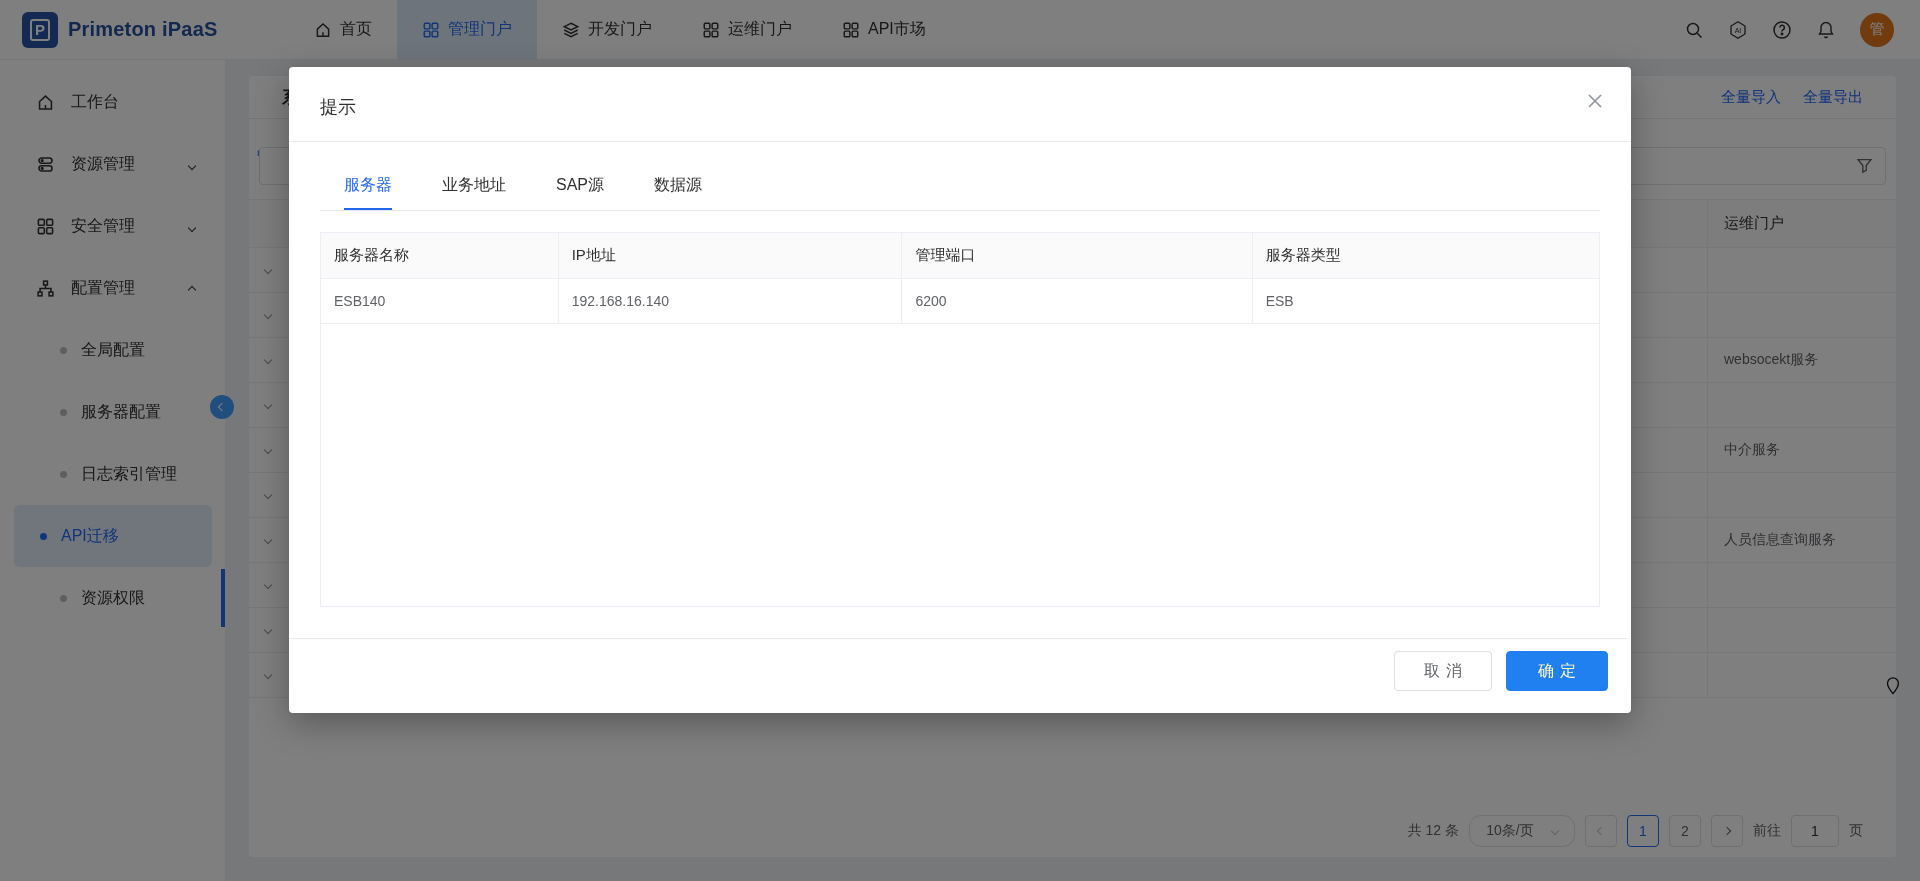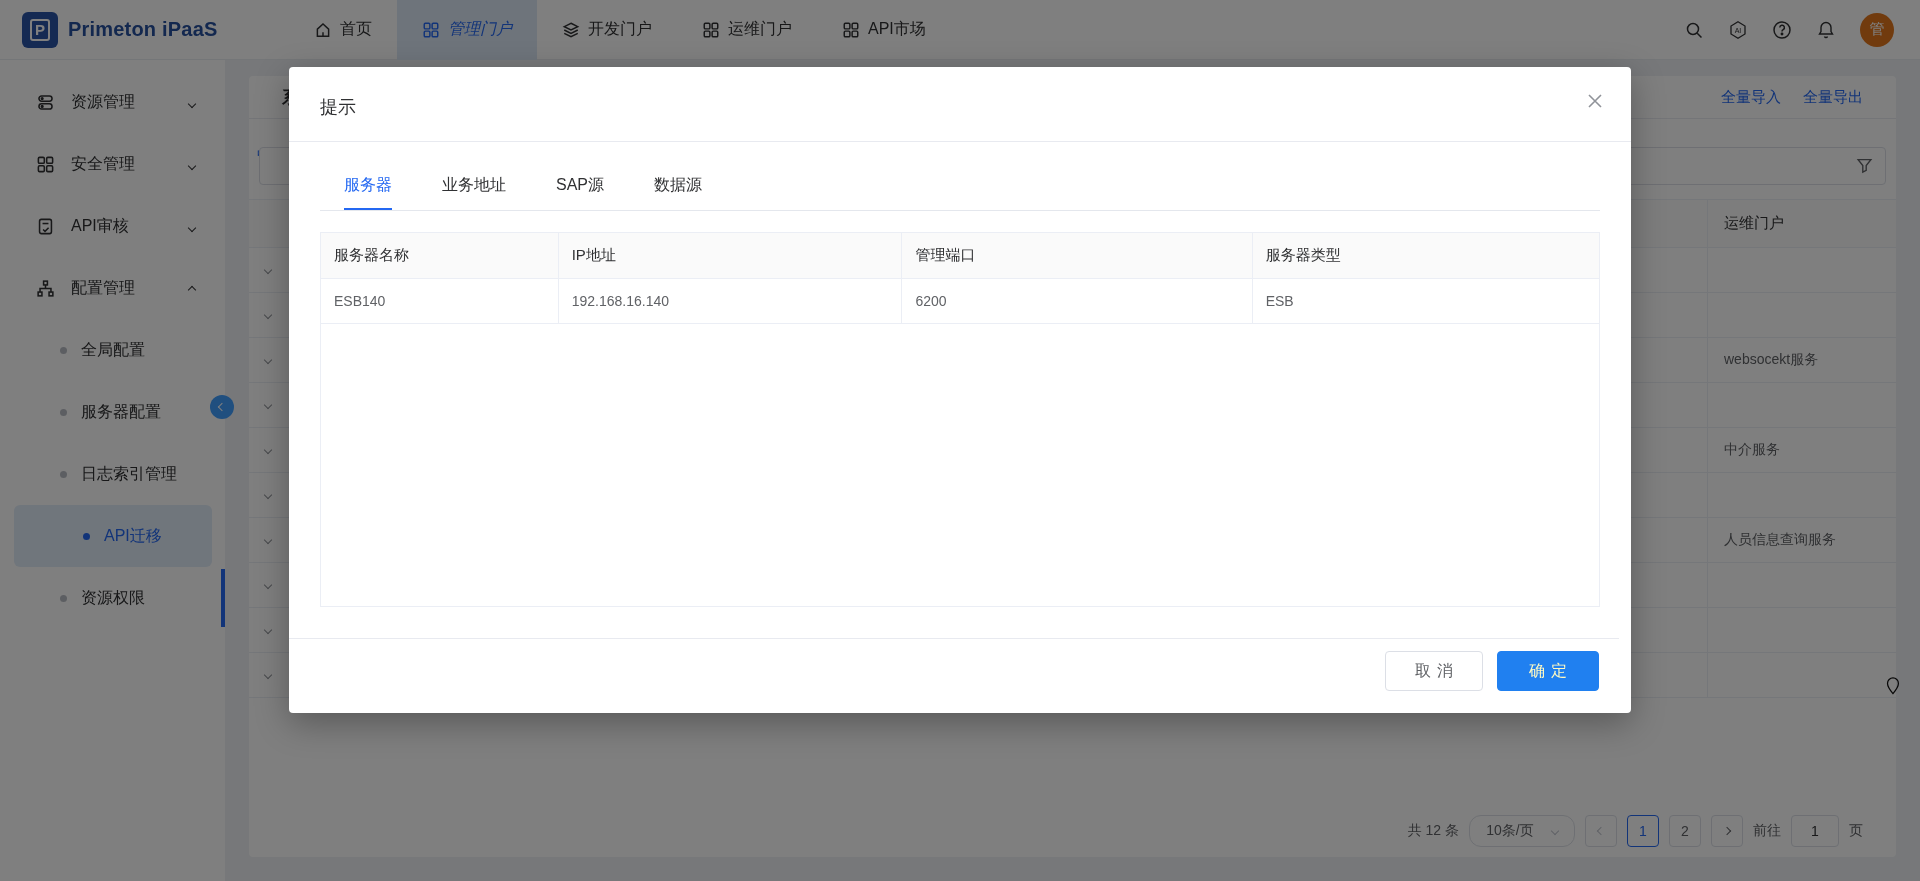--- a/index.html
+++ b/index.html
@@ -13,37 +13,37 @@
   .logo { display:flex; align-items:center; gap:10px; margin-left:22px; width:215px; }
   .logo-mark { width:36px; height:36px; background:#2b55a7; border-radius:6px; display:flex;
     align-items:center; justify-content:center; }
   .logo-mark span { border:2px solid #fff; border-radius:3px; color:#fff; font-weight:bold;
     font-size:15px; width:20px; height:22px; display:flex; align-items:center; justify-content:center; }
   .logo-text { color:#27509e; font-size:20px; font-weight:bold; letter-spacing:.2px; }
   .nav-items { display:flex; height:60px; margin-left:52px; }
   .nav-item { display:flex; align-items:center; gap:8px; padding:0 25px; font-size:16px;
     color:#303133; cursor:pointer; }
   .nav-item svg { width:18px; height:18px; }
-  .nav-item.active { background:#dde8f6; color:#2468f2;font-style:italic; }
+  .nav-item.active { background:#dde8f6; color:#2468f2; }
   .nav-right { margin-left:auto; display:flex; align-items:center; gap:24px; margin-right:26px; }
   .nav-right svg { width:20px; height:20px; }
   .avatar { width:34px; height:34px; border-radius:50%; background:#e2771d; color:#fff;
     font-size:15px; display:flex; align-items:center; justify-content:center; }
 
   
   .sidebar { position:absolute; top:60px; left:0; width:225px; height:821px; background:#fff;
     padding-top:11px; z-index:1; }
   .side-item { height:62px; display:flex; align-items:center; padding-left:36px; gap:16px;
     font-size:16px; position:relative; cursor:pointer; }
   .side-item svg { width:19px; height:19px; flex:none; }
   .side-item .chv-holder { position:absolute; right:30px; }
   .sub-item { height:62px; display:flex; align-items:center; padding-left:60px; gap:14px;
     font-size:16px; color:#303133; cursor:pointer; }
   .sub-item .dot { width:7px; height:7px; border-radius:50%; background:#b9bdc4; flex:none; }
-  .sub-item.active { margin:0 13px 0 14px; padding-left:69px; border-radius:6px;
+  .sub-item.active { margin:0 13px 0 14px; padding-left:26px; border-radius:6px;
     background:#e1ecf8; color:#2468f2; }
   .sub-item.active .dot { background:#2468f2; }
   .active-bar { position:absolute; right:0; top:509px; width:4px; height:58px; background:#2468f2; }
   .collapse-toggle { position:absolute; left:210px; top:395px; width:24px; height:24px;
     border-radius:50%; background:#409eff; z-index:10; display:flex; align-items:center;
     justify-content:center; color:#fff; cursor:pointer; }
 
   
   .chv { display:inline-block; width:7px; height:7px; border-right:1.5px solid currentColor;
     border-bottom:1.5px solid currentColor; }
@@ -107,21 +107,21 @@
   .tab.active { color:#2468f2; border-bottom:2px solid #2468f2; }
   .modal-table { margin:21px 31px 0 31px; border:1px solid #ebeef5; height:375px;
     overflow:hidden; }
   .m-thead { height:46px; display:flex; background:#fafafa; border-bottom:1px solid #ebeef5; }
   .m-th { display:flex; align-items:center; padding-left:13px; font-size:15px; color:#303133;
     border-right:1px solid #ebeef5; }
   .m-row { height:45px; display:flex; border-bottom:1px solid #ebeef5; }
   .m-td { display:flex; align-items:center; padding-left:13px; font-size:14px; color:#606266;
     border-right:1px solid #ebeef5; }
   .c1 { width:18.6%; } .c2 { width:26.9%; } .c3 { width:27.4%; } .c4 { width:27.1%; border-right:none; }
-  .modal-footer { position:absolute; left:0; right:12px; bottom:0; height:75px;
+  .modal-footer { position:absolute; left:0; right:3px; bottom:0; height:75px;
     border-top:1px solid #e8eaf0; display:flex; justify-content:flex-end; align-items:flex-start;
     padding:12px 20px 0 0; gap:14px; }
   .btn { height:40px; border-radius:4px; font-size:16px; display:flex; align-items:center;
     justify-content:center; cursor:pointer; letter-spacing:6px; padding-left:6px; }
   .btn-ghost { width:98px; background:#fff; border:1px solid #dcdfe6; color:#606266; }
   .btn-primary { width:102px; background:#2080f0; border:1px solid #2080f0; color:#fef9c3; }
 
   svg { display:block; }
 </style>
 </head>
@@ -200,45 +200,43 @@
         </svg>
       <div class="avatar">
         <span>管</span>
       </div>
     </div>
   </div>
 
   <div class="sidebar">
     <div class="side-item">
       <svg viewBox="0 0 16 16" fill="none" stroke="currentColor" stroke-width="1.3">
+          <path d="M3 7.2 8 2.6l5 4.6v6.3H3z"></path>
+          <path d="M8 13.3v-3.2"></path>
+        </svg>
+      <span>工作台</span>
+    </div>
+    <div class="side-item">
+      <svg viewBox="0 0 16 16" fill="none" stroke="currentColor" stroke-width="1.3">
           <rect x="2.5" y="2.5" width="11" height="4.4" rx="2.2"></rect>
           <rect x="2.5" y="9.1" width="11" height="4.4" rx="2.2"></rect>
           <circle cx="5.2" cy="4.7" r="0.7" fill="currentColor"></circle>
           <circle cx="5.2" cy="11.3" r="0.7" fill="currentColor"></circle>
         </svg>
       <span>资源管理</span>
       <span class="chv-holder"><span class="chv down sm"></span></span>
     </div>
     <div class="side-item">
       <svg viewBox="0 0 16 16" fill="none" stroke="currentColor" stroke-width="1.3">
           <rect x="2" y="2" width="5" height="5" rx="1"></rect>
           <rect x="9" y="2" width="5" height="5" rx="1"></rect>
           <rect x="2" y="9" width="5" height="5" rx="1"></rect>
           <rect x="9" y="9" width="5" height="5" rx="1"></rect>
         </svg>
       <span>安全管理</span>
-      <span class="chv-holder"><span class="chv down sm"></span></span>
-    </div>
-    <div class="side-item">
-      <svg viewBox="0 0 16 16" fill="none" stroke="currentColor" stroke-width="1.3">
-          <rect x="3" y="2" width="10" height="12" rx="1.5"></rect>
-          <path d="M5.5 5.5h5"></path>
-          <path d="M6 10.5l1.6 1.6 3-3"></path>
-        </svg>
-      <span>API审核</span>
       <span class="chv-holder"><span class="chv down sm"></span></span>
     </div>
     <div class="side-item">
       <svg viewBox="0 0 16 16" fill="none" stroke="currentColor" stroke-width="1.3">
           <rect x="6.4" y="1.8" width="3.2" height="3.2"></rect>
           <rect x="1.8" y="11" width="3.2" height="3.2"></rect>
           <rect x="11" y="11" width="3.2" height="3.2"></rect>
           <path d="M8 5v3M8 8H3.4v3M8 8h4.6v3"></path>
         </svg>
       <span>配置管理</span>

